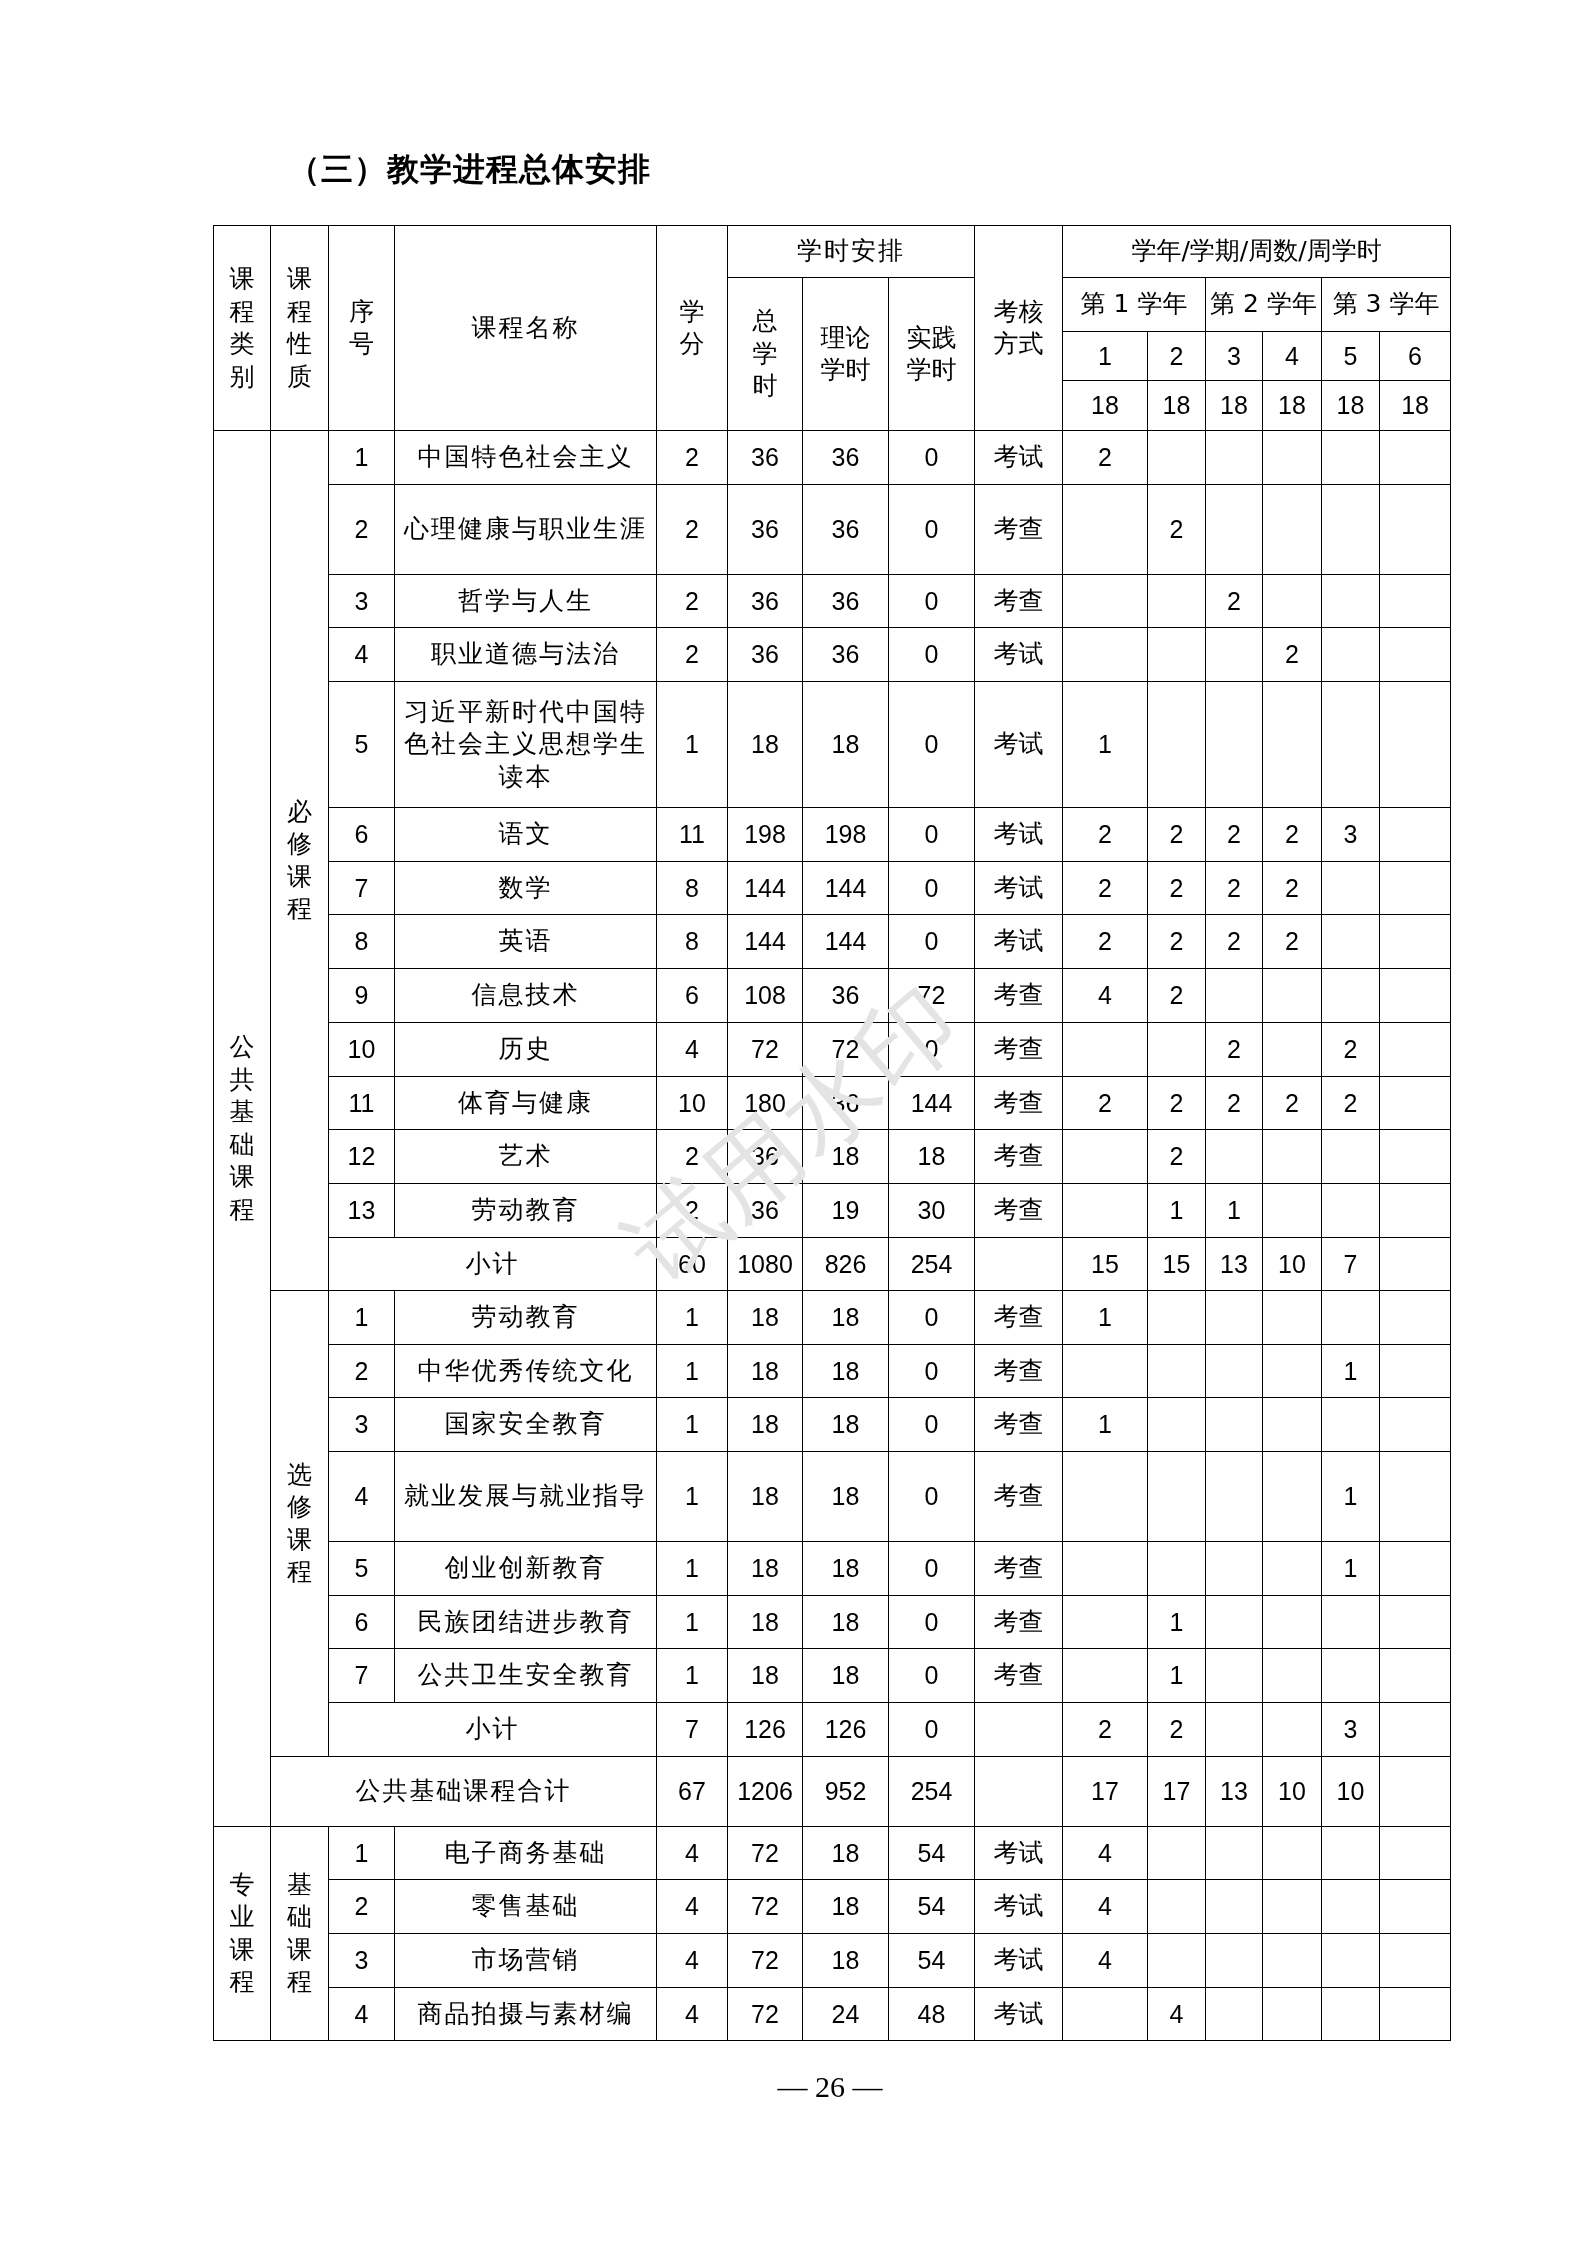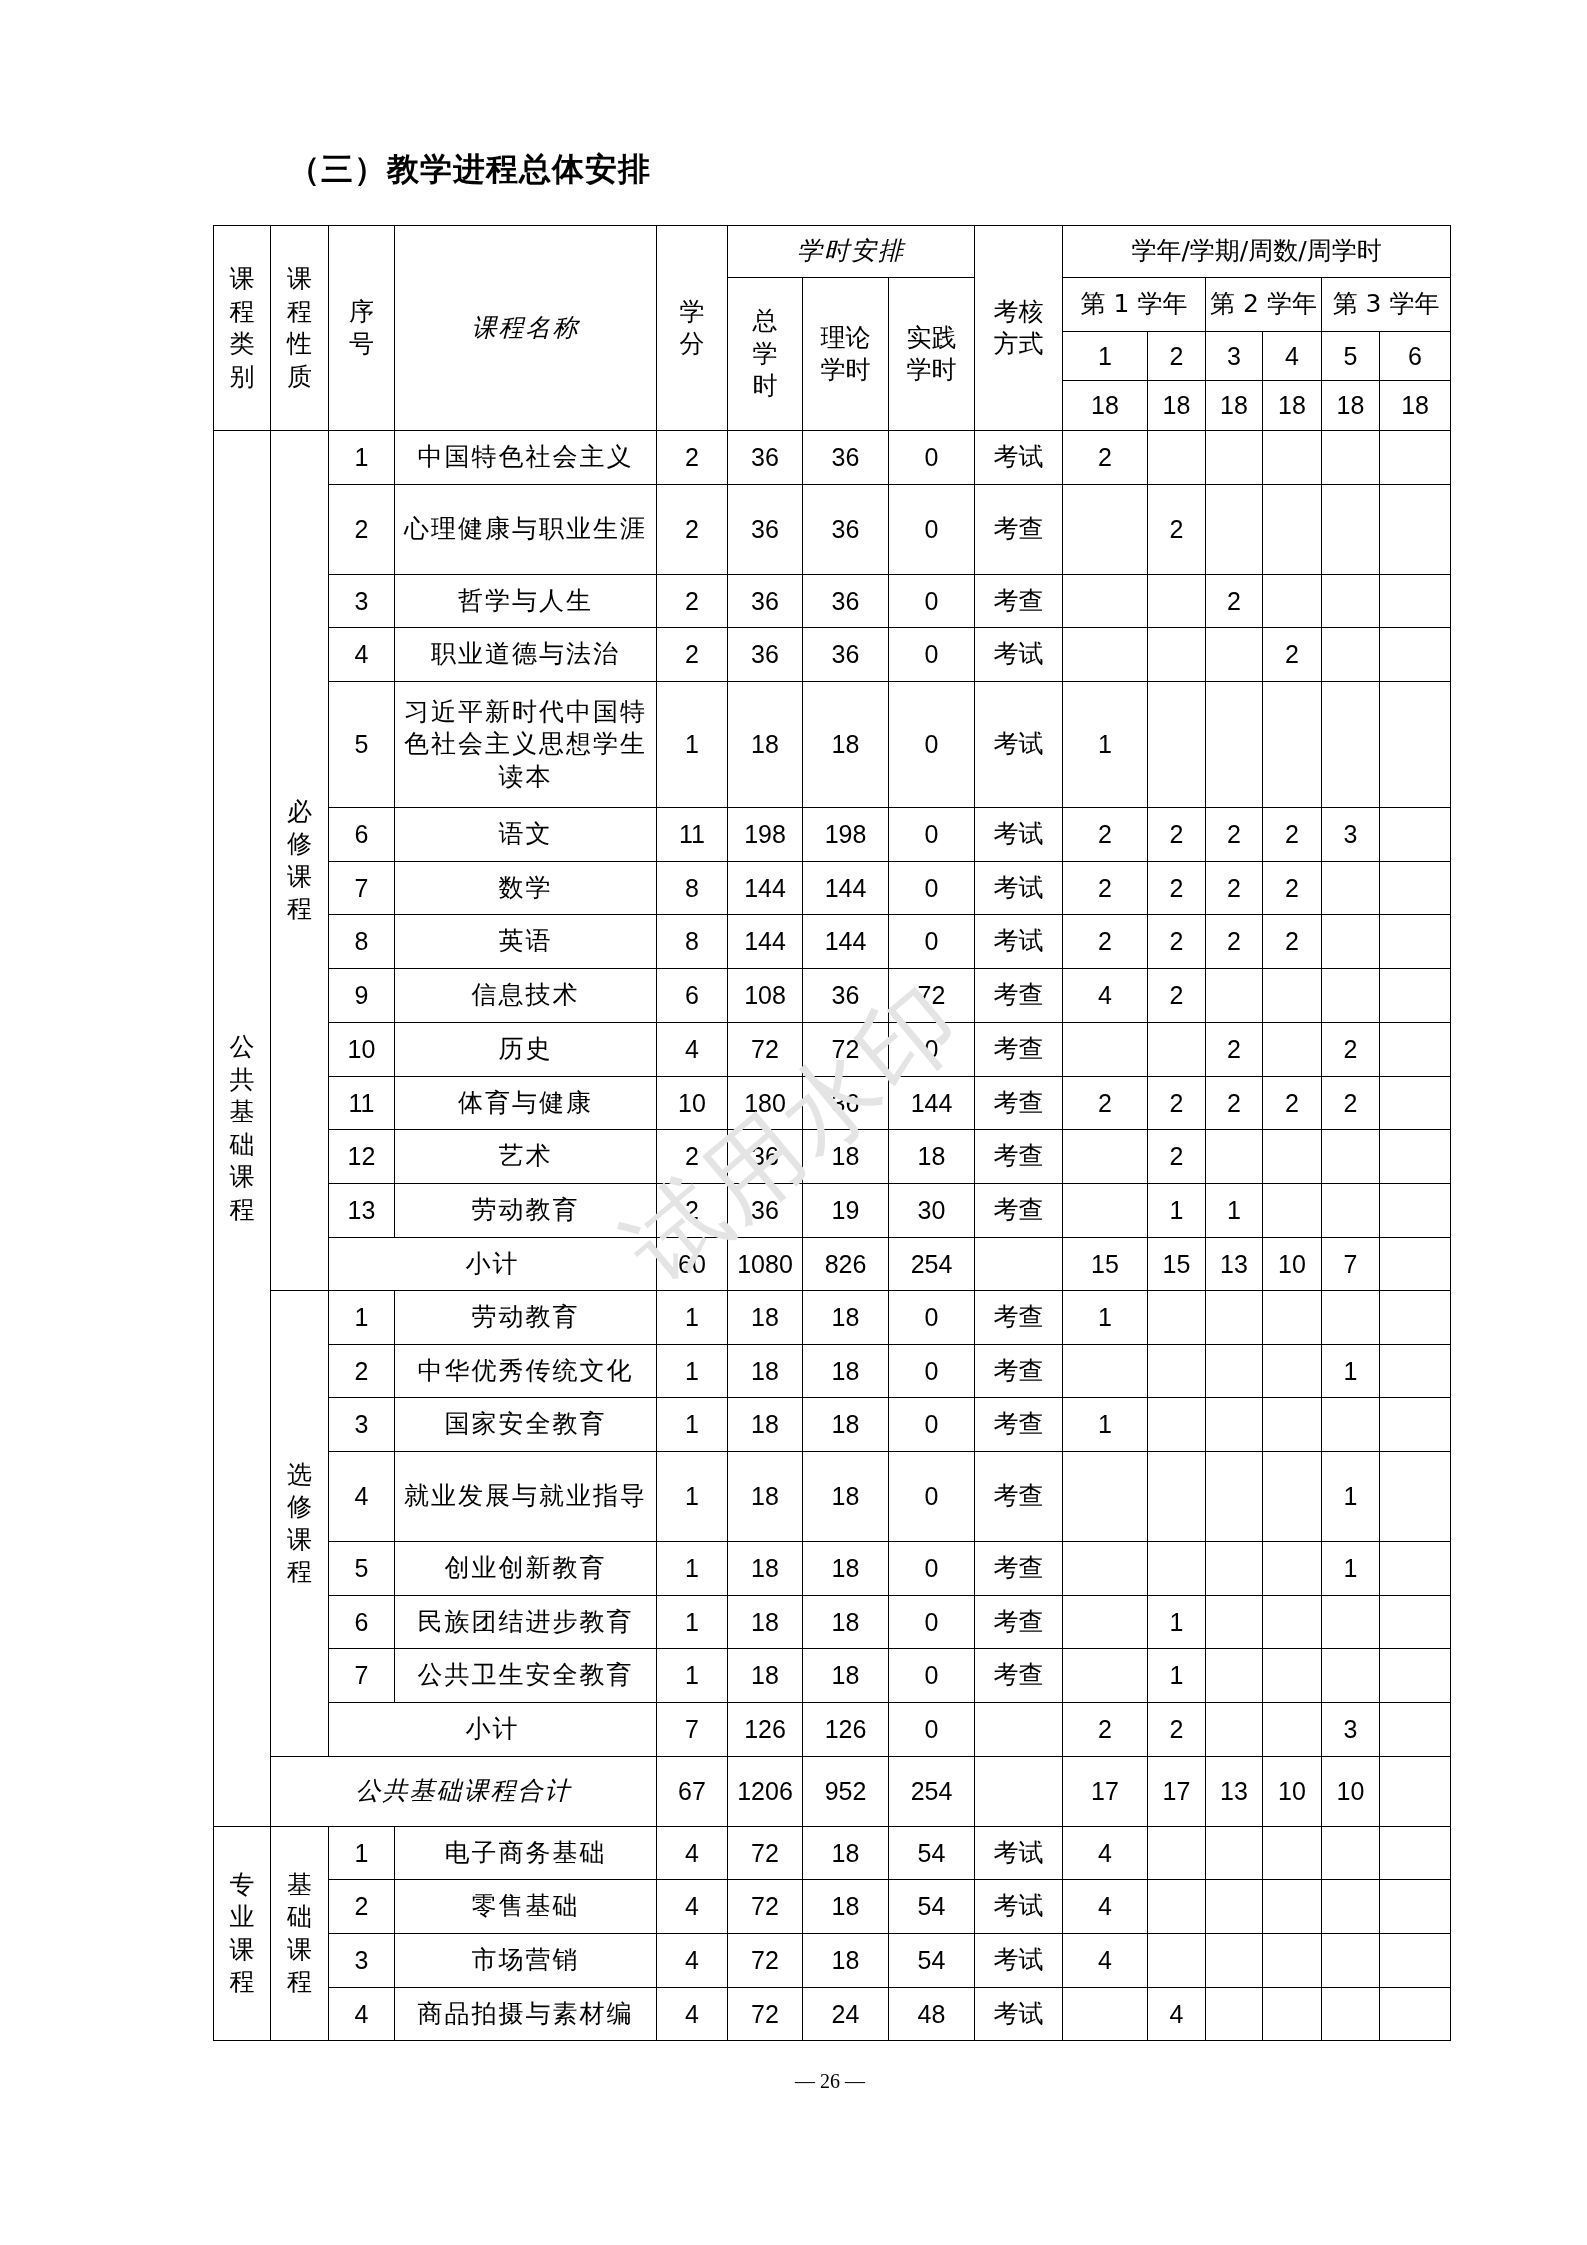--- a/index.html
+++ b/index.html
@@ -5,23 +5,23 @@
   html, body { margin:0; padding:0; background:#ffffff; }
   body { width:1587px; height:2245px; position:relative; overflow:hidden; font-family:"DejaVu Sans", "Liberation Sans", sans-serif; color:#000; }
   .title { position:absolute; left:288px; top:148px; font-family:"DejaVu Serif","Liberation Serif", serif; font-weight:bold; font-size:32px; letter-spacing:1px; white-space:nowrap; }
   table.grid { position:absolute; left:213px; top:225px; border-collapse:collapse; table-layout:fixed; width:1237px; }
   table.grid td { border:1.5px solid #000; padding:0; text-align:center; vertical-align:middle; font-size:25px; line-height:1.3; overflow:hidden; }
   td.num { font-family:"Liberation Sans", sans-serif; font-size:26px; }
   td.name { text-align:left; padding-left:14px; padding-right:4px; letter-spacing:2px; line-height:1.38; }
   td.sub { text-align:left; padding-left:12px; letter-spacing:2px; }
   td.vert { line-height:1.45; }
   td.vert span { display:block; }
-  td.hdr-wide { letter-spacing:2px;font-style:italic; }
+  td.hdr-wide { letter-spacing:2px; }
   .watermark { position:absolute; left:570px; top:1070px; width:450px; text-align:center; font-family:"DejaVu Sans", sans-serif; font-size:96px; color:#e4e4e4; transform:rotate(-40deg); transform-origin:center center; letter-spacing:4px; pointer-events:none; white-space:nowrap; }
-  .page-num { position:absolute; left:770px; top:2070px; width:120px; text-align:center; font-family:"Liberation Serif","DejaVu Serif", serif; font-size:20px; white-space:nowrap; }
+  .page-num { position:absolute; left:770px; top:2070px; width:120px; text-align:center; font-family:"Liberation Serif","DejaVu Serif", serif; font-size:30px; white-space:nowrap; }
 </style>
 </head>
 <body>
 
 <div class="title">（三）教学进程总体安排</div>
 
 <table class="grid">
   <colgroup>
     <col style="width:57px">
       <col style="width:58px">

